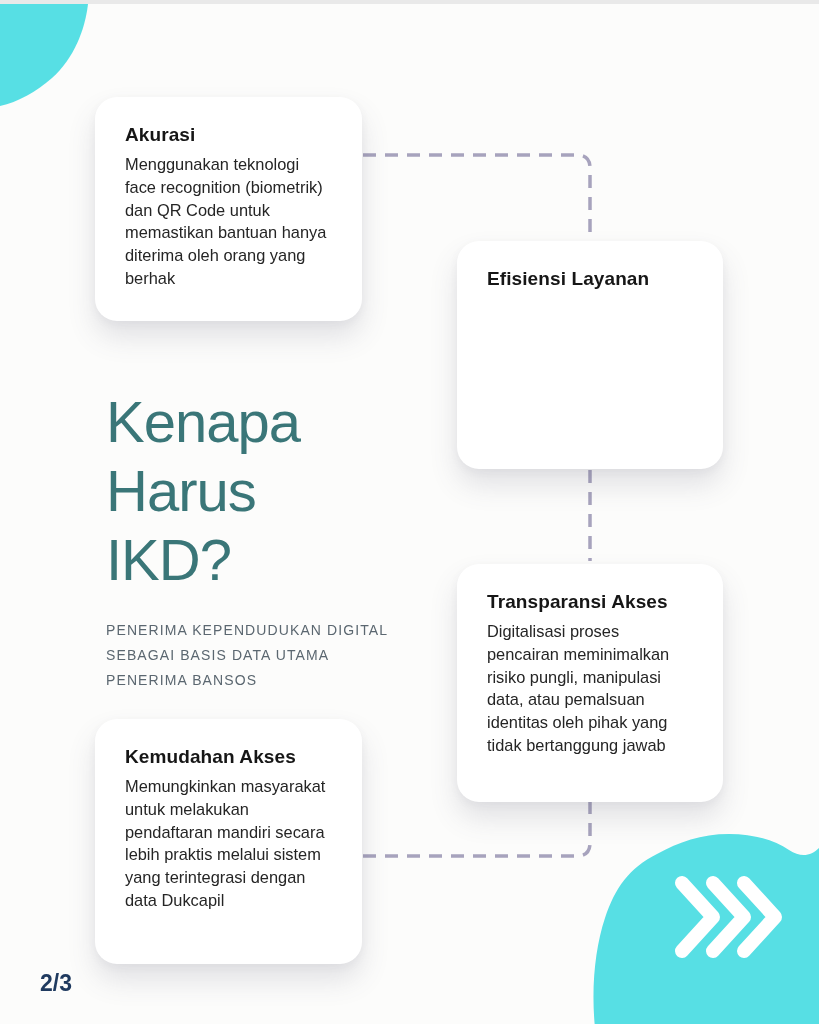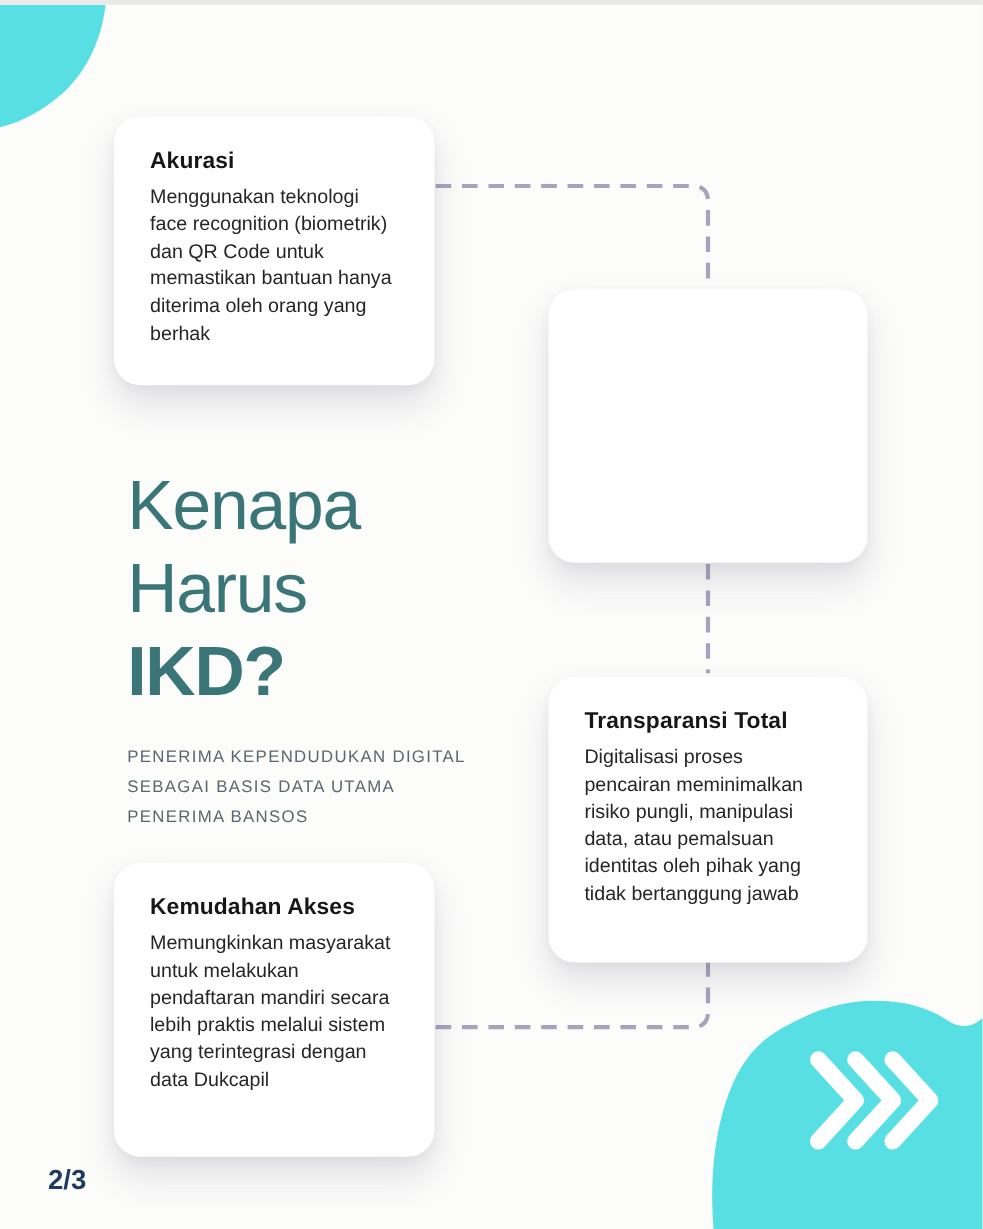--- a/index.html
+++ b/index.html
@@ -54,21 +54,21 @@
 
   
   .title-block{position:absolute;left:106px;top:383px;}
   .title{margin:0;font-weight:400;}
   .title-line{
     display:block;
     font-size:58px;line-height:69px;
     letter-spacing:-1px;
     color:var(--accent-teal,#3A7678);
   }
-  .title-line-bold{font-weight:700;}
+  .title-line-bold{font-weight:400;}
   .subtitle{margin:24px 0 0;}
   .subtitle-line{
     display:block;
     font-size:14px;line-height:25px;
     letter-spacing:1.1px;
     color:var(--subtitle-gray,#5B6770);
   }
 
   
   .page-number{
@@ -91,24 +91,25 @@
     <path class="connector" d="M590,466 V557"></path>
     <path class="connector" d="M363,852 H577 Q590,852 590,839 V798"></path>
   </svg>
 
   <section class="card card-akurasi">
     <h2 class="card-heading">Akurasi</h2>
     <p class="card-body">Menggunakan teknologi face recognition (biometrik) dan QR Code untuk memastikan bantuan hanya diterima oleh orang yang berhak</p>
   </section>
 
   <section class="card card-efisiensi">
+    <h2 class="card-heading">Efisiensi Layanan</h2>
   </section>
 
   <section class="card card-transparansi">
-    <h2 class="card-heading">Transparansi Total</h2>
+    <h2 class="card-heading">Transparansi Akses</h2>
     <p class="card-body">Digitalisasi proses pencairan meminimalkan risiko pungli, manipulasi data, atau pemalsuan identitas oleh pihak yang tidak bertanggung jawab</p>
   </section>
 
   <section class="card card-kemudahan">
     <h2 class="card-heading">Kemudahan Akses</h2>
     <p class="card-body">Memungkinkan masyarakat untuk melakukan pendaftaran mandiri secara lebih praktis melalui sistem yang terintegrasi dengan data Dukcapil</p>
   </section>
 
   <header class="title-block">
     <h1 class="title">

